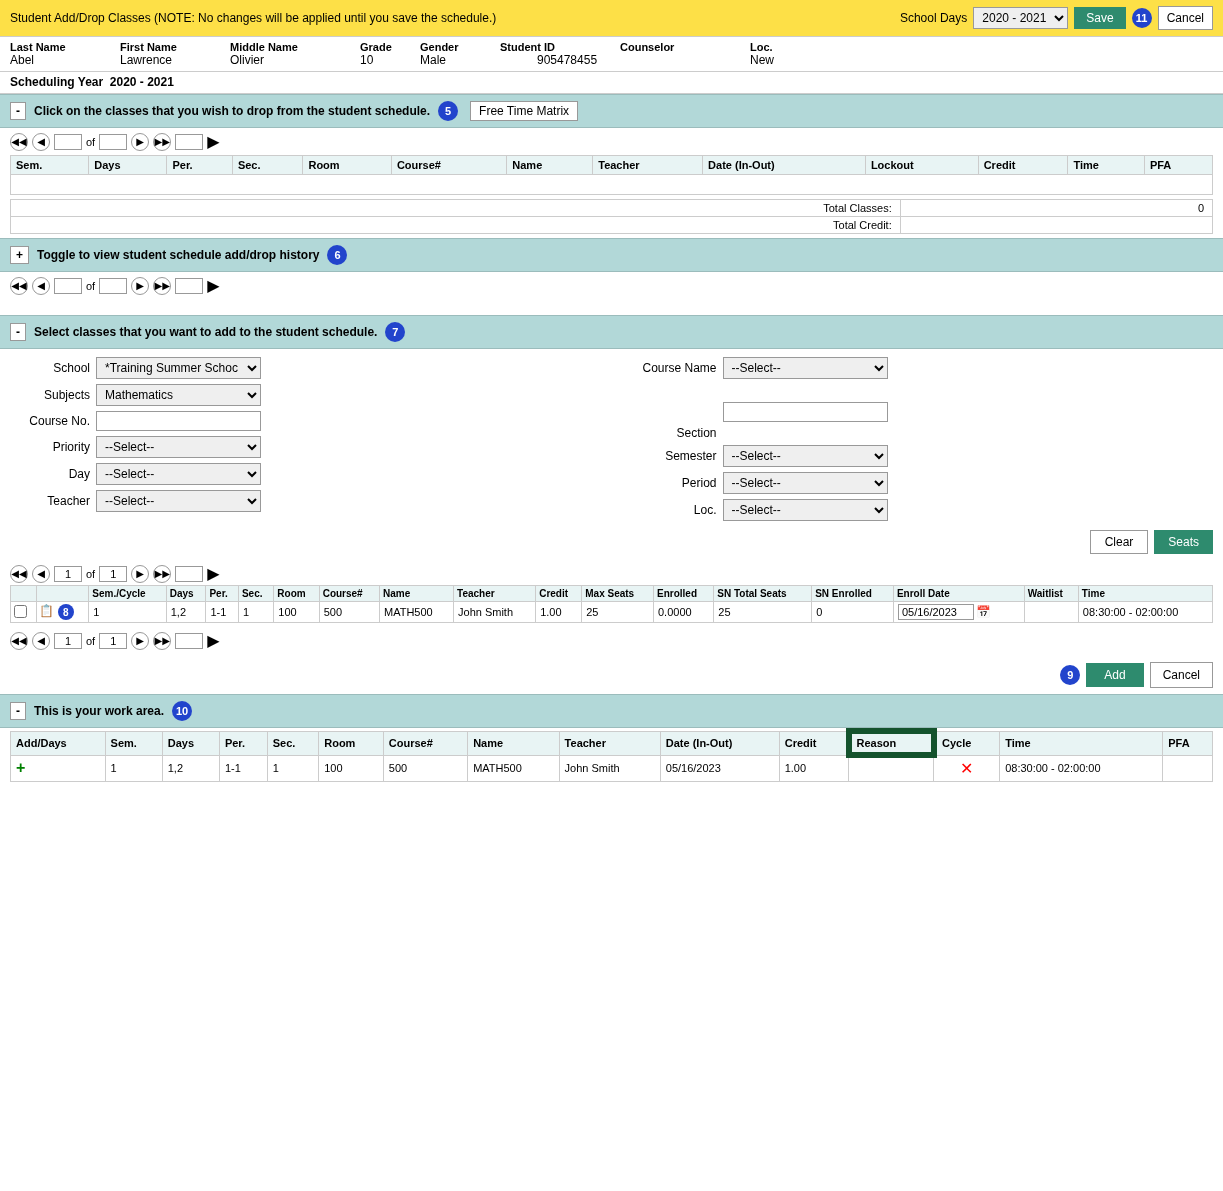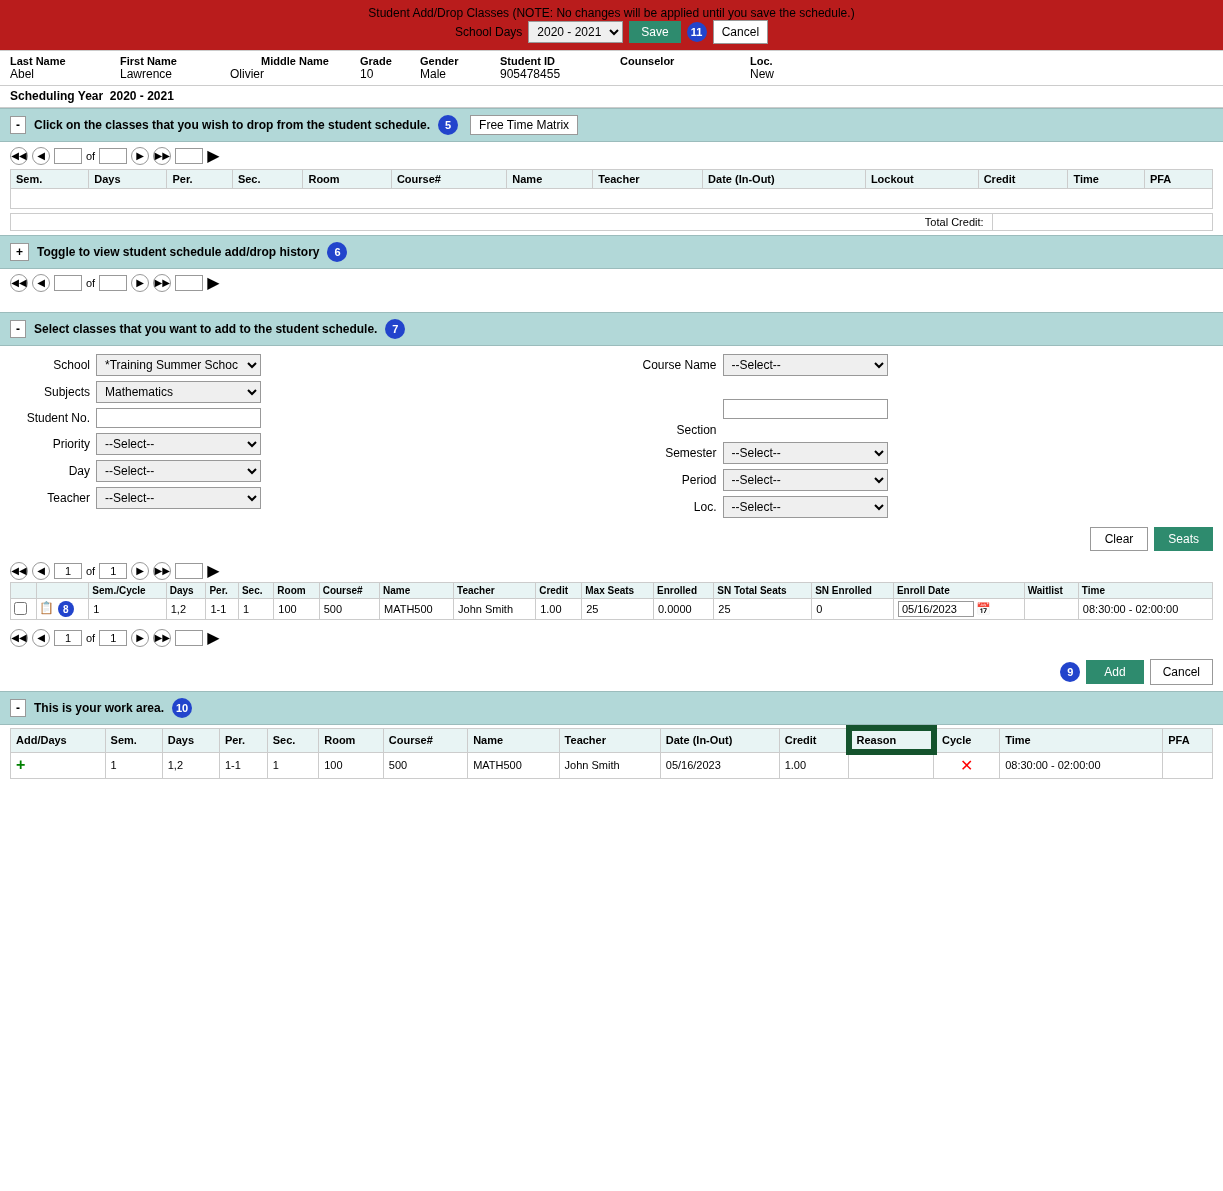--- a/index.html
+++ b/index.html
@@ -6,21 +6,21 @@
     body { background: #fff; width: 1223px; }
 
     table { width: 100%; border-collapse: collapse; }
     th { background: #e8f4f4; border: 1px solid #ccc; padding: 3px 4px; text-align: left; font-size: 11px; white-space: nowrap; }
     td { border: 1px solid #ccc; padding: 3px 4px; font-size: 11px; vertical-align: middle; }
     input[type="checkbox"] { cursor: pointer; }
   </style>
 </head>
 <body>
 
-<div style="display:flex; align-items:center; justify-content:space-between; padding:6px 10px; border-bottom:1px solid #ccc; background:#b91c1c;flex-direction:column;">
+<div style="display:flex; align-items:center; justify-content:space-between; padding:6px 10px; border-bottom:1px solid #ccc; background:#fde047;">
   <span style="font-size:12px;">Student Add/Drop Classes (NOTE: No changes will be applied until you save the schedule.)</span>
   <div style="display:flex; align-items:center; gap:6px;">
     <span style="font-size:12px;">School Days</span>
     <select style="border:1px solid #999; padding:2px 4px; font-size:12px;">
       <option>2020 - 2021</option>
     </select>
     <button style="background:#2e8b6e; color:#fff; border:none; padding:4px 12px; font-size:12px; cursor:pointer;">Save</button>
     <span style="background:#2244cc; color:#fff; border-radius:50%; width:20px; height:20px; display:inline-flex; align-items:center; justify-content:center; font-size:11px; font-weight:bold;">11</span>
     <button style="background:#fff; color:#000; border:1px solid #999; padding:4px 8px; font-size:12px; cursor:pointer;">Cancel</button>
   </div>
@@ -29,34 +29,34 @@
 <div style="display:grid; grid-template-columns:110px 110px 130px 60px 80px 120px 130px 60px; gap:0; padding:4px 10px; border-bottom:1px solid #ccc;">
   <div>
     <div style="font-weight:bold; font-size:11px;">Last Name</div>
     <div style="font-size:12px;">Abel</div>
   </div>
   <div>
     <div style="font-weight:bold; font-size:11px;">First Name</div>
     <div style="font-size:12px;">Lawrence</div>
   </div>
   <div>
-    <div style="font-weight:bold; font-size:11px;text-align:center;">Middle Name</div>
+    <div style="font-weight:bold; font-size:11px;">Middle Name</div>
     <div style="font-size:12px;">Olivier</div>
   </div>
   <div>
     <div style="font-weight:bold; font-size:11px;">Grade</div>
     <div style="font-size:12px;">10</div>
   </div>
   <div>
     <div style="font-weight:bold; font-size:11px;">Gender</div>
     <div style="font-size:12px;">Male</div>
   </div>
   <div>
     <div style="font-weight:bold; font-size:11px;">Student ID</div>
-    <div style="font-size:12px;">905478455</div>
+    <div style="font-size:12px;margin-left:37px;">905478455</div>
   </div>
   <div>
     <div style="font-weight:bold; font-size:11px;">Counselor</div>
     <div style="font-size:12px;"></div>
   </div>
   <div>
     <div style="font-weight:bold; font-size:11px;">Loc.</div>
     <div style="font-size:12px;">New</div>
   </div>
 </div>
@@ -108,20 +108,24 @@
       <tr>
           <td colspan="13" style="height:20px; border:1px solid #ccc;"></td>
         </tr>
     </tbody>
   </table>
 </div>
 
 <div style="display:flex; justify-content:flex-end; padding:2px 10px 4px;">
   <table style="border-collapse:collapse;">
     <tbody>
+        <tr>
+      <td style="border:1px solid #ccc; padding:2px 8px; font-size:11px; text-align:right;">Total Classes:</td>
+      <td style="border:1px solid #ccc; padding:2px 8px; font-size:11px; text-align:right; min-width:30px;">0</td>
+    </tr>
     <tr>
       <td style="border:1px solid #ccc; padding:2px 8px; font-size:11px; text-align:right;">Total Credit:</td>
       <td style="border:1px solid #ccc; padding:2px 8px; font-size:11px; text-align:right;"></td>
     </tr>
   </tbody>
     </table>
 </div>
 
 <div style="background:#b2d8d8; padding:6px 10px; display:flex; align-items:center; gap:8px; border-top:1px solid #9bbcbc; border-bottom:1px solid #9bbcbc;">
   <button style="background:#fff; border:1px solid #999; padding:1px 5px; cursor:pointer; font-size:12px; font-weight:bold;">+</button>
@@ -158,21 +162,21 @@
           <option>*Training Summer Schoc</option>
         </select>
       </div>
       <div style="display:flex; align-items:center; gap:6px; margin-bottom:5px;">
         <label style="min-width:80px; text-align:right; font-size:12px;">Subjects</label>
         <select style="border:1px solid #999; padding:2px 4px; font-size:12px; min-width:165px;">
           <option>Mathematics</option>
         </select>
       </div>
       <div style="display:flex; align-items:center; gap:6px; margin-bottom:5px;">
-        <label style="min-width:80px; text-align:right; font-size:12px;">Student No.</label>
+        <label style="min-width:80px; text-align:right; font-size:12px;">Course No.</label>
         <input type="text" style="border: 1px solid rgb(153, 153, 153); padding: 2px 4px; font-size: 12px; width: 165px;">
       </div>
       <div style="display:flex; align-items:center; gap:6px; margin-bottom:5px;">
         <label style="min-width:80px; text-align:right; font-size:12px;">Priority</label>
         <select style="border:1px solid #999; padding:2px 4px; font-size:12px; min-width:165px;">
           <option>--Select--</option>
         </select>
       </div>
       <div style="display:flex; align-items:center; gap:6px; margin-bottom:5px;">
         <label style="min-width:80px; text-align:right; font-size:12px;">Day</label>

